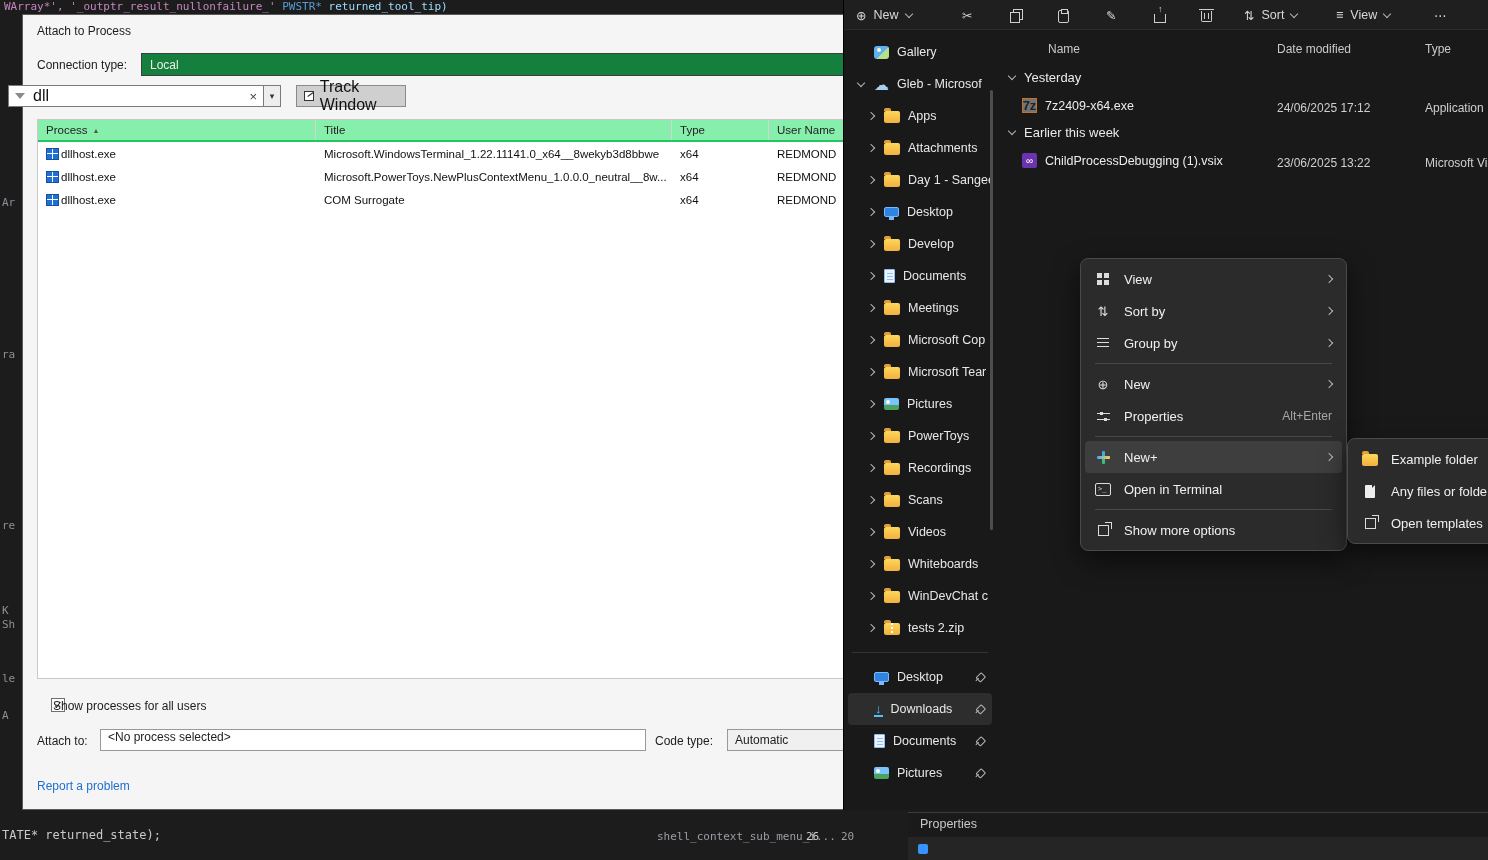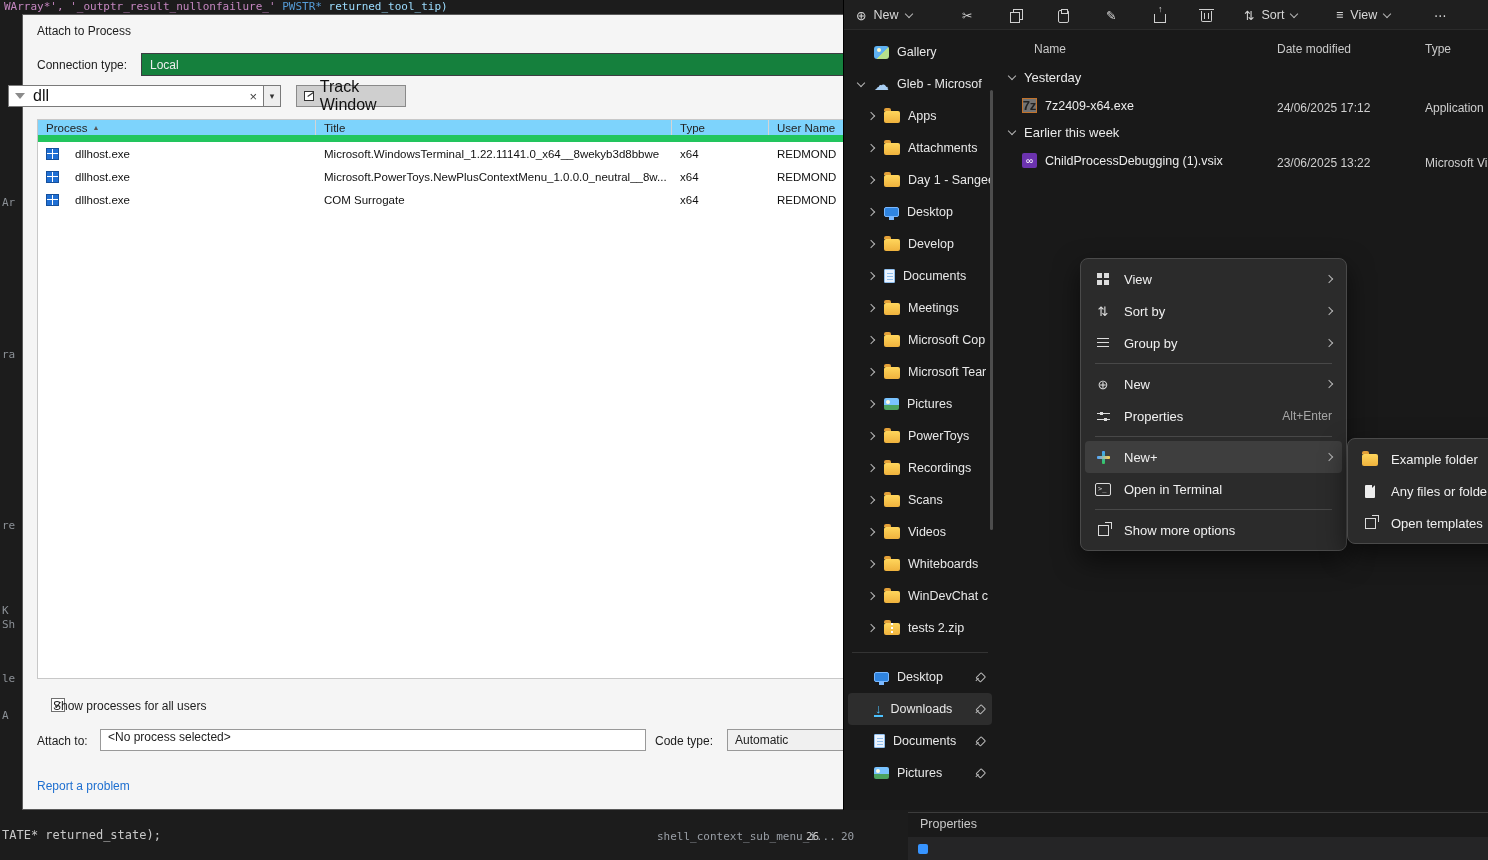--- a/index.html
+++ b/index.html
@@ -34,27 +34,27 @@
                border:1px solid #7a7a7a;border-left:none;display:flex;align-items:center;
                justify-content:center;font-size:9px;color:#333;z-index:2}
   #track-btn{position:absolute;left:296px;top:85px;width:110px;height:22px;background:#cfcfcf;
              border:1px solid #8a8a8a;display:flex;align-items:center;gap:6px;padding:0 7px;z-index:2;color:#111}
   .win-pencil{width:12px;height:10px;border:1px solid #333;position:relative;background:#fff}
   .win-pencil::after{content:"";position:absolute;left:2px;top:2px;width:7px;height:1px;
                      background:#333;transform:rotate(-35deg)}
 
   #tbl{position:absolute;left:14px;top:104px;width:808px;height:560px;background:#fff;
        border:1px solid #c8c8c8;font-size:11.5px;overflow:hidden}
-  .tbl-head{display:flex;height:22px;background:#7dd3fc;border-bottom:7px solid #22c55e;color:#222}
+  .tbl-head{display:flex;height:22px;background:#86efac;border-bottom:2px solid #22c55e;color:#222}
   .th{display:flex;align-items:center;padding:0 8px;border-right:1px solid #d4d4d4;gap:5px}
   .w-proc{width:278px}.w-title{width:356px}.w-type{width:97px}.w-user{flex:1;border-right:none}
   .sort-asc{font-size:7px;color:#555}
   .tr{display:flex;height:23px;align-items:center;color:#111}
   .td{padding:0 8px;overflow:hidden;white-space:nowrap}
-  .td-proc{width:278px;display:flex;align-items:center;gap:16px}
+  .td-proc{width:278px;display:flex;align-items:center;gap:2px}
   .td-title{width:356px}.td-type{width:97px}.td-user{flex:1}
   .icn-win{flex:0 0 13px;width:13px;height:12px;border:1px solid #15509c;
            background:linear-gradient(#fff,#fff) 50% 0/1px 100% no-repeat,
                       linear-gradient(#fff,#fff) 0 4px/100% 1px no-repeat,#1f6fd4}
 
   #cbx{position:absolute;left:28px;top:683px;width:14px;height:14px;background:#fff;
        border:1px solid #707070;display:flex;align-items:center;justify-content:center;
        font-size:11px;color:#222}
   #cbx-label{position:absolute;left:30px;top:684px}
   #attach-label{position:absolute;left:14px;top:719px}
@@ -472,21 +472,21 @@
         </div>
       <div class="srow">
           <span class="cs"></span>
           <span class="i-pic"></span>
           <span class="slabel">Pictures</span>
           <span class="pin"></span>
         </div>
     </div>
     <div id="side-scroll"></div>
 
-    <div class="fcol" style="left:190px;top:42px">Name</div>
+    <div class="fcol" style="left:204px;top:42px">Name</div>
     <div class="fcol" style="left:433px;top:42px">Date modified</div>
     <div class="fcol" style="left:581px;top:42px">Type</div>
 
     <div class="fgroup" style="left:165px;top:70px">
       <i class="chev-d"></i>
       <span>Yesterday</span>
     </div>
     <div class="frow-name" style="left:178px;top:98px">
       <span class="i-7z">7z</span>
       <span>7z2409-x64.exe</span>

